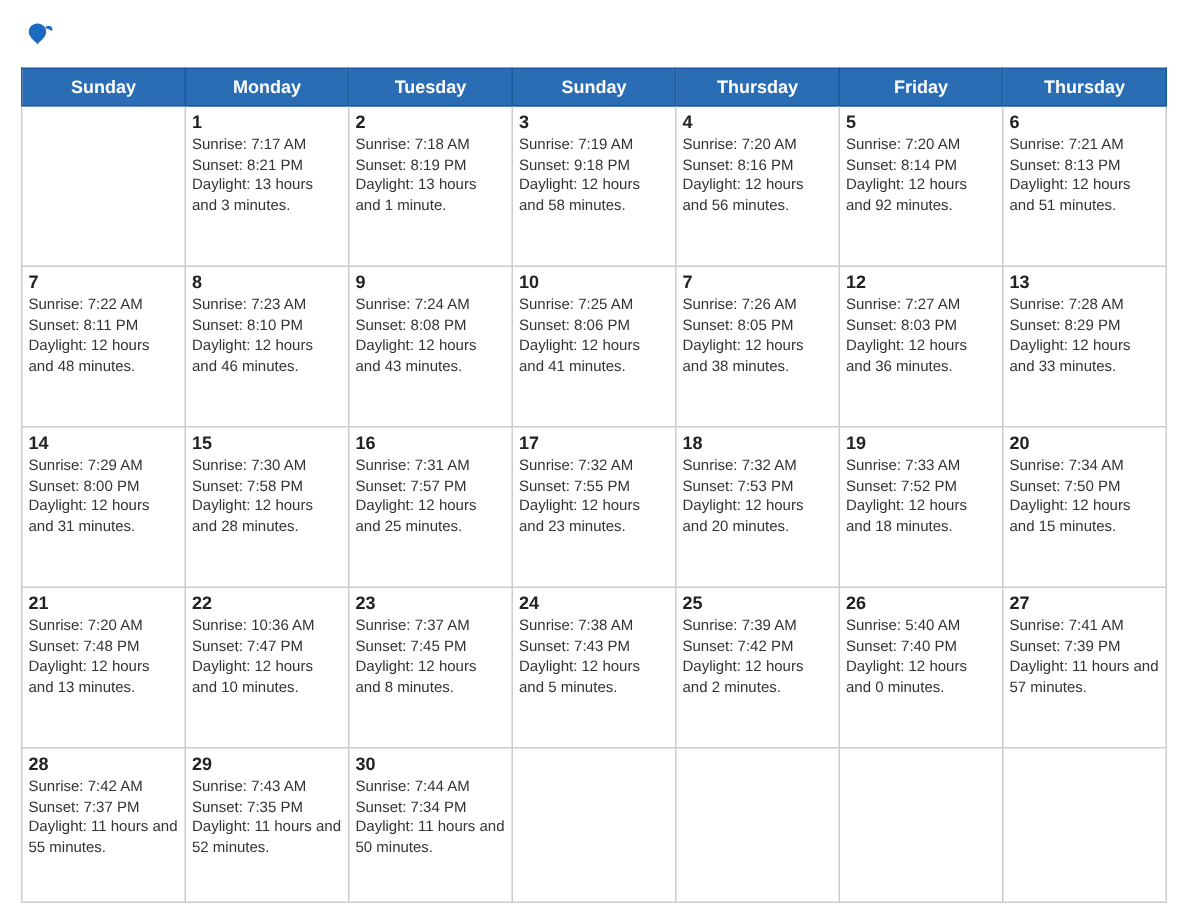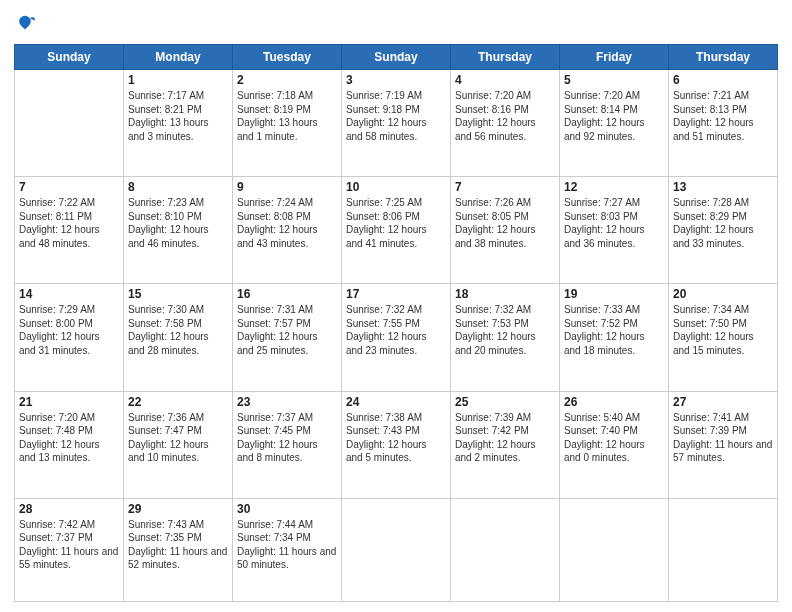--- a/index.html
+++ b/index.html
@@ -222,21 +222,21 @@
             <div class="day-info"><span>Sunrise: 7:34 AM</span><br><span>Sunset: 7:50 PM</span><br><span>Daylight: 12 hours and 15 minutes.</span></div>
           </td>
         </tr>
         <tr>
           <td>
             <span class="day-number">21</span>
             <div class="day-info"><span>Sunrise: 7:20 AM</span><br><span>Sunset: 7:48 PM</span><br><span>Daylight: 12 hours and 13 minutes.</span></div>
           </td>
           <td>
             <span class="day-number">22</span>
-            <div class="day-info"><span>Sunrise: 7:36 AM</span><br><span>Sunset: 7:47 PM</span><br><span>Daylight: 12 hours and 10 minutes.</span></div>
+            <div class="day-info"><span>Sunrise: 10:36 AM</span><br><span>Sunset: 7:47 PM</span><br><span>Daylight: 12 hours and 10 minutes.</span></div>
           </td>
           <td>
             <span class="day-number">23</span>
             <div class="day-info"><span>Sunrise: 7:37 AM</span><br><span>Sunset: 7:45 PM</span><br><span>Daylight: 12 hours and 8 minutes.</span></div>
           </td>
           <td>
             <span class="day-number">24</span>
             <div class="day-info"><span>Sunrise: 7:38 AM</span><br><span>Sunset: 7:43 PM</span><br><span>Daylight: 12 hours and 5 minutes.</span></div>
           </td>
           <td>

